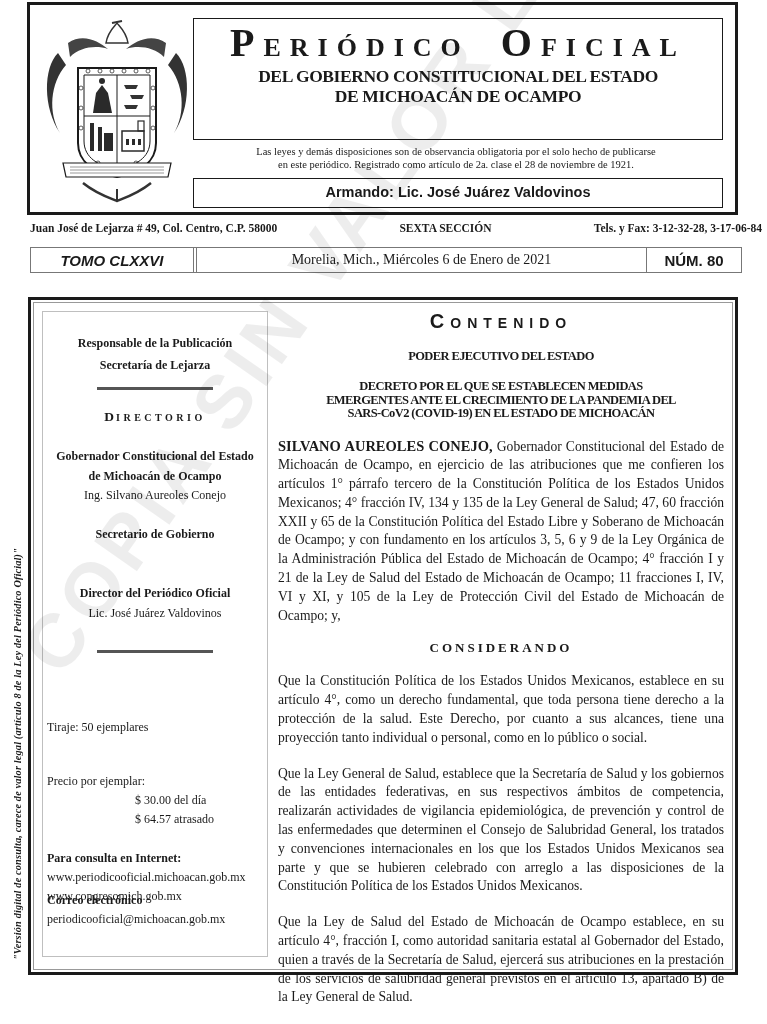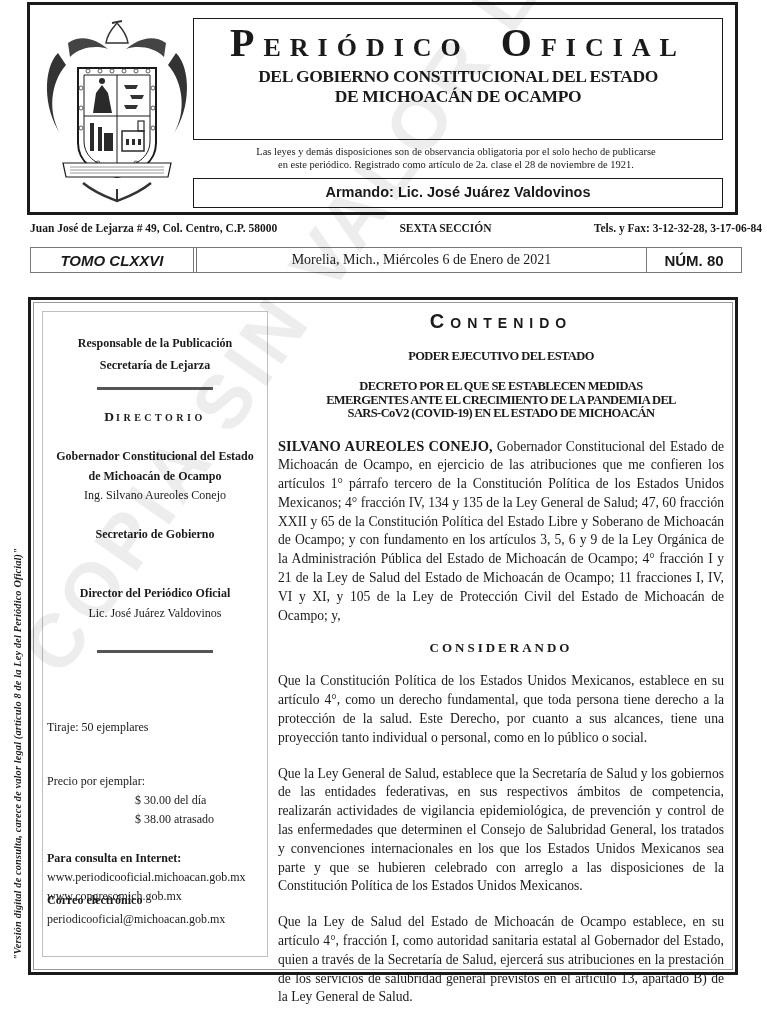--- a/index.html
+++ b/index.html
@@ -209,21 +209,21 @@
     </div>
 
 
   <div class="lc-block lc-left" style="top:406px; line-height:19px;">
     <div>Tiraje: 50 ejemplares</div>
   </div>
 
   <div class="lc-block lc-left" style="top:460px; line-height:19px;">
     <div>Precio por ejemplar:</div>
     <div style="padding-left:88px;">$ 30.00 del día</div>
-    <div style="padding-left:88px;">$ 38.00 atrasado</div>
+    <div style="padding-left:88px;">$ 64.57 atrasado</div>
   </div>
 
   <div class="lc-block lc-left" style="top:537px; line-height:19px;">
     <div class="lc-bold">Para consulta en Internet:</div>
     <div>www.periodicooficial.michoacan.gob.mx</div>
     <div>www.congresomich.gob.mx</div>
   </div>
 
   <div class="lc-block lc-left" style="top:579px; line-height:19px;">
     <div class="lc-bold">Correo electrónico</div>

